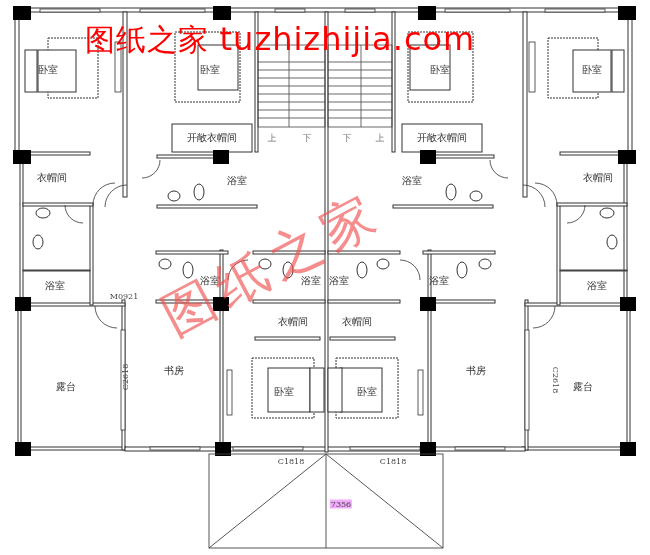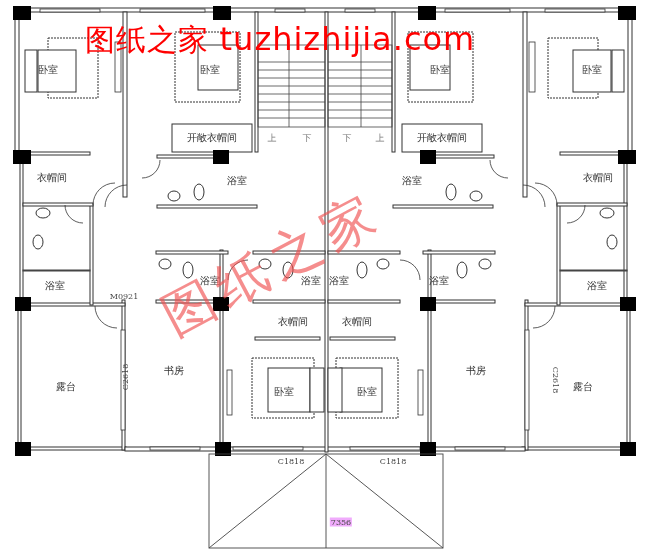--- a/index.html
+++ b/index.html
@@ -244,19 +244,19 @@
 <span class="stair-label" style="left:272px;top:138px">上</span>
 <span class="stair-label" style="left:307px;top:138px">下</span>
 <span class="stair-label" style="left:347px;top:138px">下</span>
 <span class="stair-label" style="left:380px;top:138px">上</span>
 
 <span class="tag-label" style="left:109px;top:296px">M0921</span>
 <span class="tag-label tag-vert" style="left:110px;top:377px;transform:translate(-50%,-50%) rotate(180deg)">C2618</span>
 <span class="tag-label tag-vert" style="left:540px;top:380px">C2618</span>
 <span class="tag-label" style="left:276px;top:461px">C1818</span>
 <span class="tag-label" style="left:378px;top:461px">C1818</span>
-<span class="tag-label" style="left:326px;top:522px;background:#f0abfc;padding:0 1px">7356</span>
+<span class="tag-label" style="left:326px;top:504px;background:#f0abfc;padding:0 1px">7356</span>
 
 <div class="watermark-top">
   <span>图纸之家</span>
   <span class="latin">tuzhizhijia.com</span>
 </div>
 <div class="watermark-stamp">图纸之家</div>
 
 </body></html>

